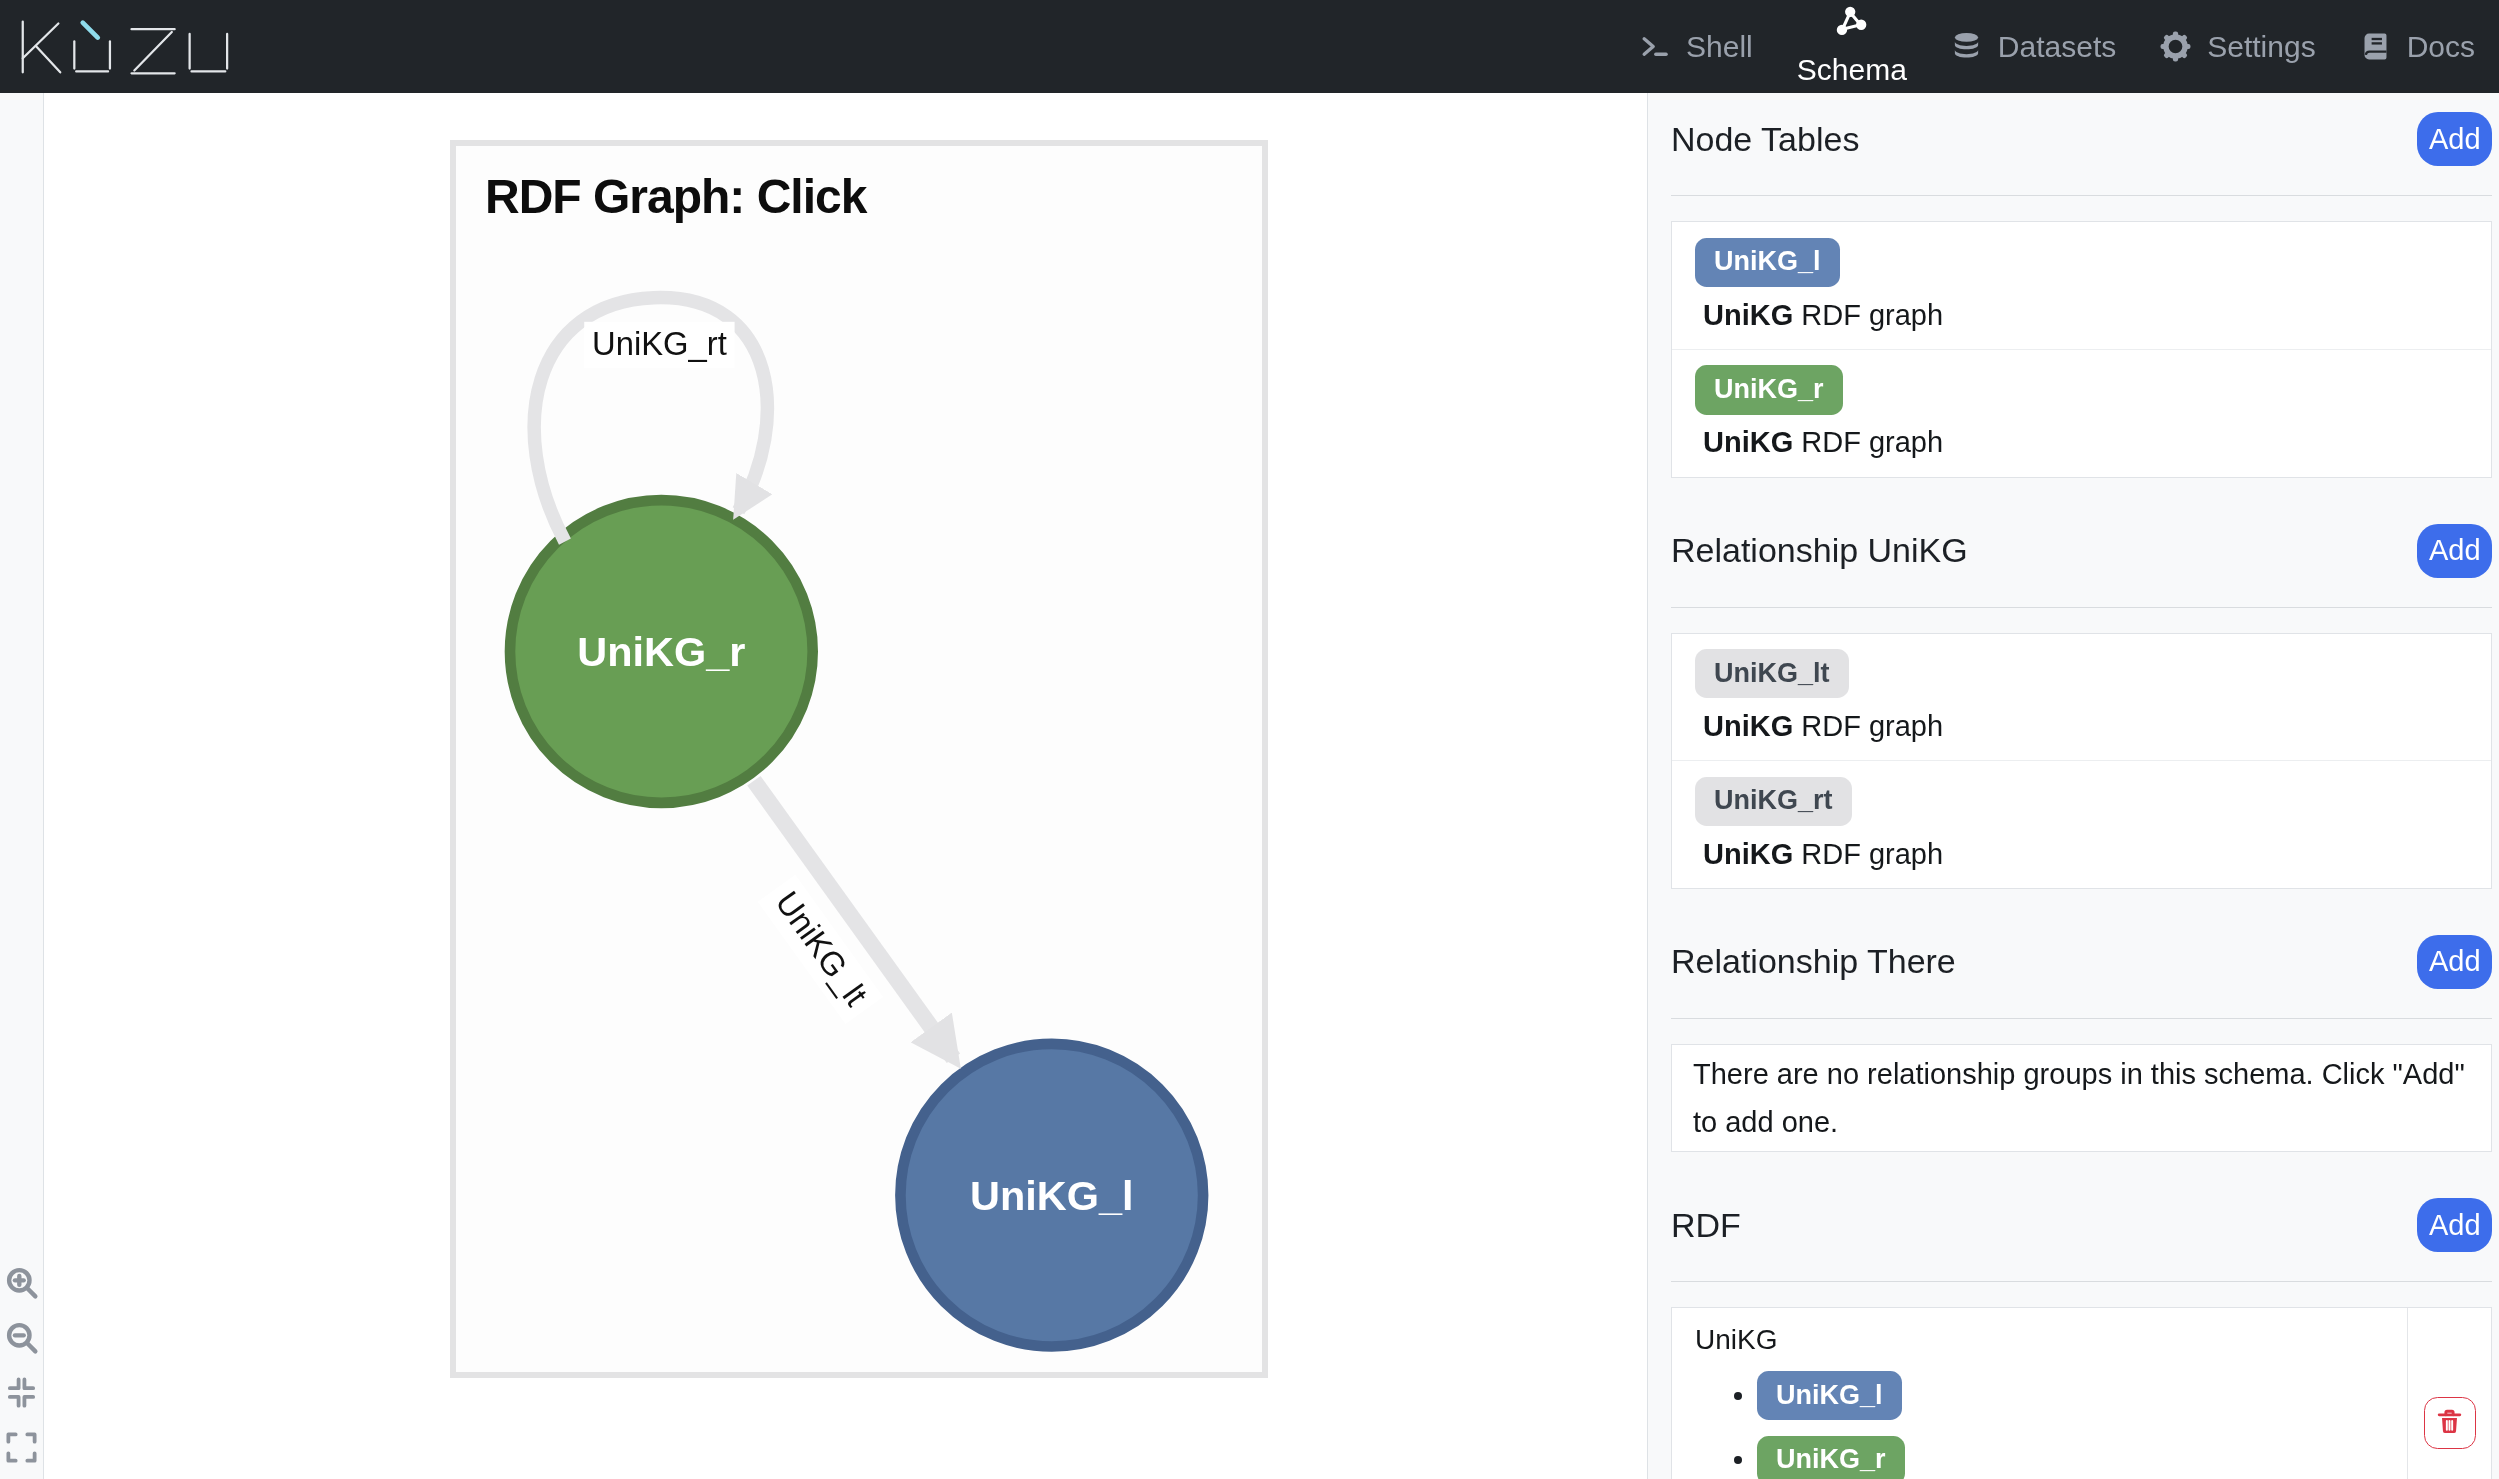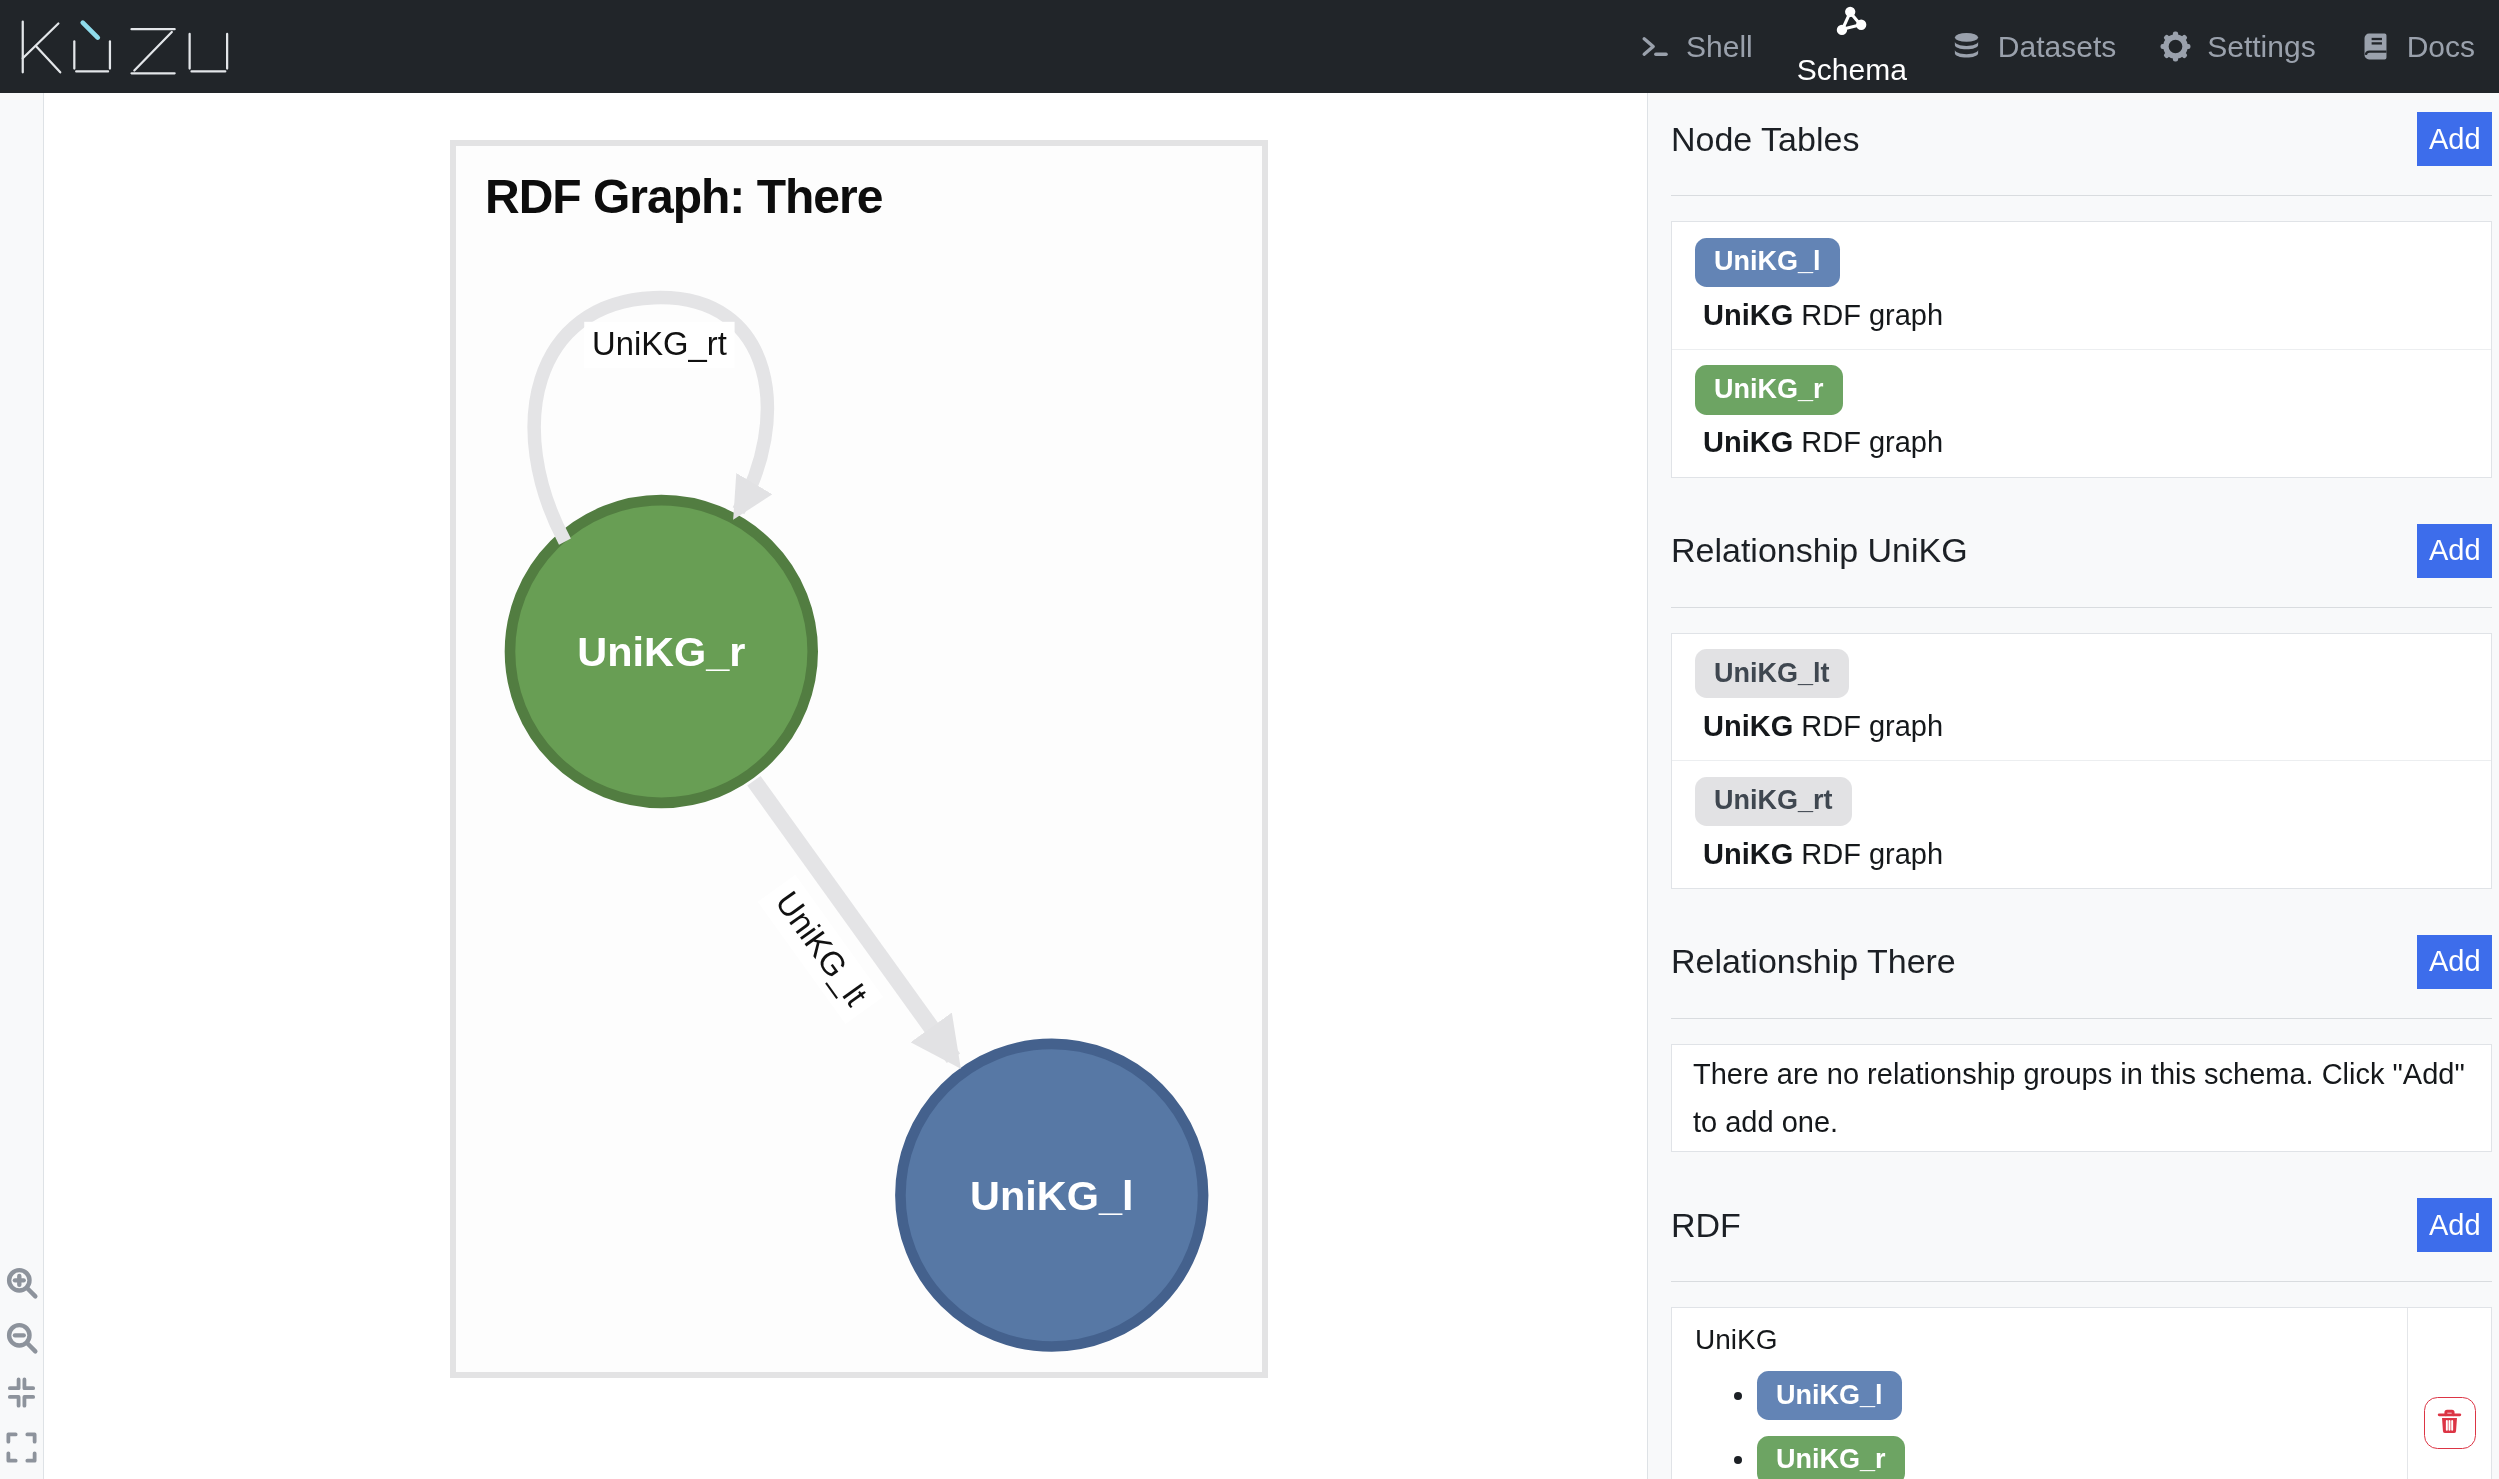--- a/index.html
+++ b/index.html
@@ -35,21 +35,21 @@
     font-weight:800; letter-spacing:-1px; color:#0d0d0d; }
   .graph-svg { position:absolute; left:0; top:0; }
   .graph-svg text { font-family:"Liberation Sans", sans-serif; }
 
   
   .sidebar { width:853px; background:#f8f9fa; border-left:1px solid #dee2e6;
     padding:11.6px 7.7px 0 23px; overflow:hidden; }
   .section-header { display:flex; align-items:center; justify-content:space-between;
     margin-top:7.7px; }
   .section-title { font-size:34px; font-weight:500; color:#1c2025; }
-  .add-btn { width:75px; height:54px; border:none; border-radius:0;
+  .add-btn { width:75px; height:54px; border:none; border-radius:21px;
     background:#3d6deb; color:#fff; font-size:29px;
     font-family:"Liberation Sans", sans-serif; cursor:pointer; }
   .sep { border:none; border-top:1px solid #d9dcdf; margin:29px 0 25px; }
   .card { background:#fff; border:1px solid #e0e3e7; }
   .section { margin-bottom:46px; }
   .table-row { padding:15.4px 23px 17.4px; }
   .table-row + .table-row { border-top:1px solid #eceef0; }
   .badge { display:inline-block; font-size:27px; font-weight:bold;
     padding:8.7px 19px 9.6px; border-radius:11.6px; cursor:pointer; }
   .badge-blue  { background:#6384b5; color:#fff; }
@@ -191,21 +191,21 @@
             <path d="M16 3 H21 V8"></path>
             <path d="M3 16 V21 H8"></path>
             <path d="M21 16 V21 H16"></path>
         </svg>
       </div>
     </div>
   </div>
 
   <div class="canvas">
     <div class="graph-card">
-      <div class="graph-title">RDF Graph: There</div>
+      <div class="graph-title">RDF Graph: Click</div>
       <svg class="graph-svg" width="804" height="1225" viewBox="0 0 834 1270">
         <defs>
           <marker id="arrow" viewBox="0 0 10 10" refX="7.5" refY="5" markerWidth="3.1" markerHeight="3.1" orient="auto-start-reverse">
             <path d="M0 0 L10 5 L0 10 z" fill="#e2e2e4"></path>
           </marker>
         </defs>
 
         <circle cx="213" cy="524" r="157" fill="#689e54" stroke="#527d41" stroke-width="11"></circle>
         <circle cx="618" cy="1088" r="157" fill="#5778a5" stroke="#44618d" stroke-width="11"></circle>
 

